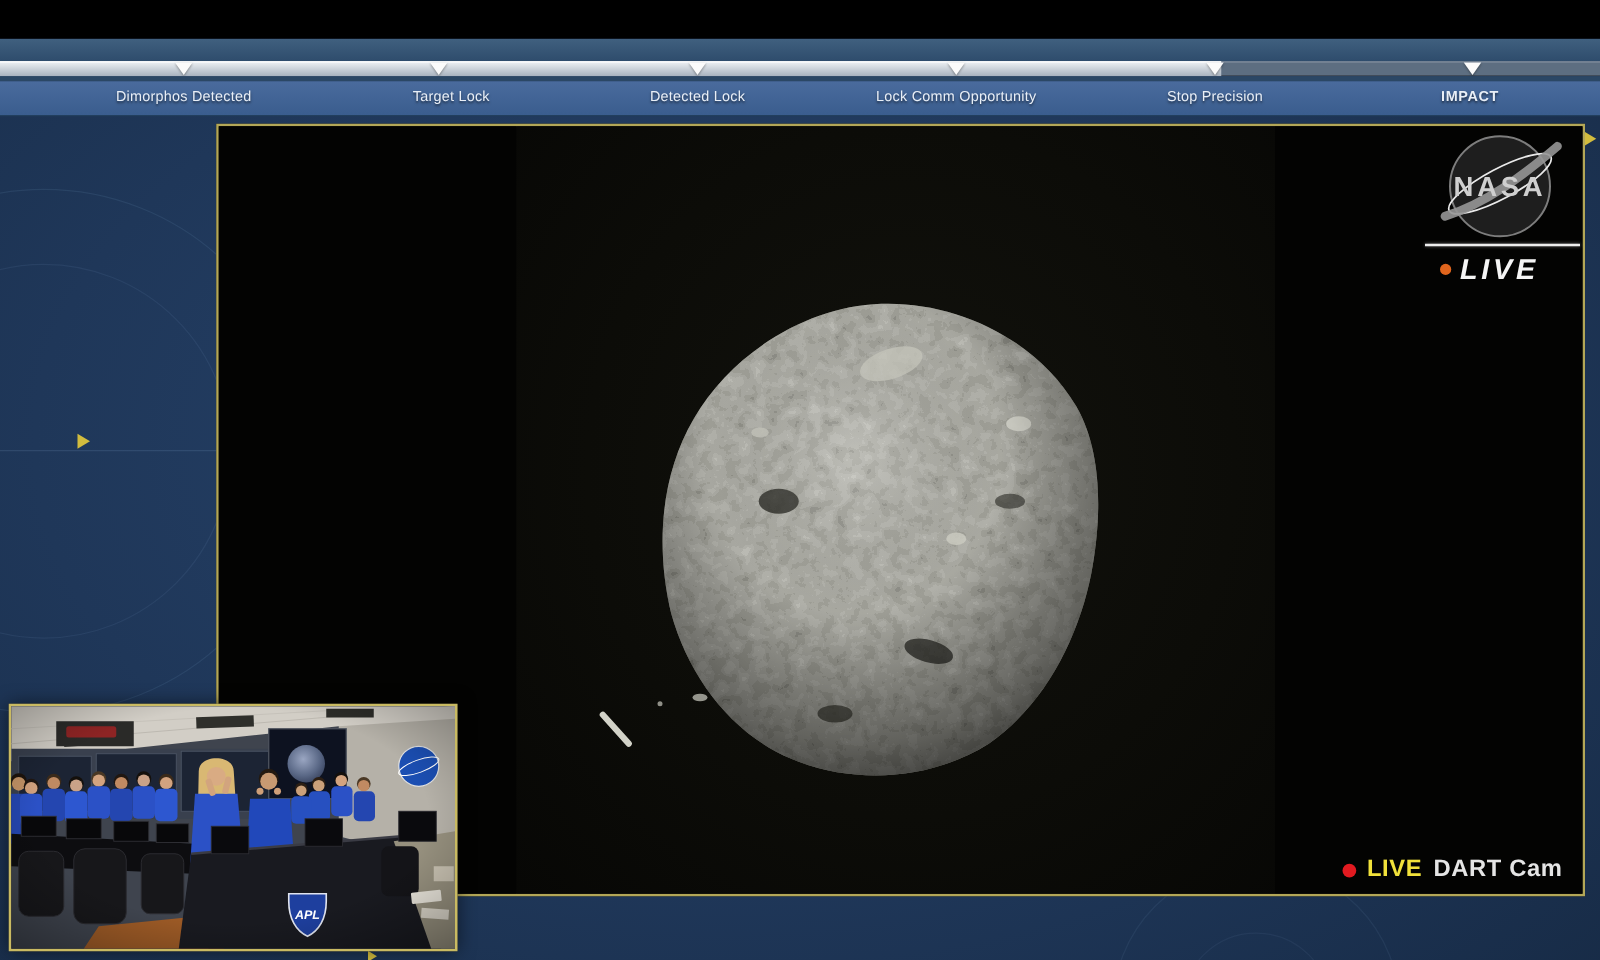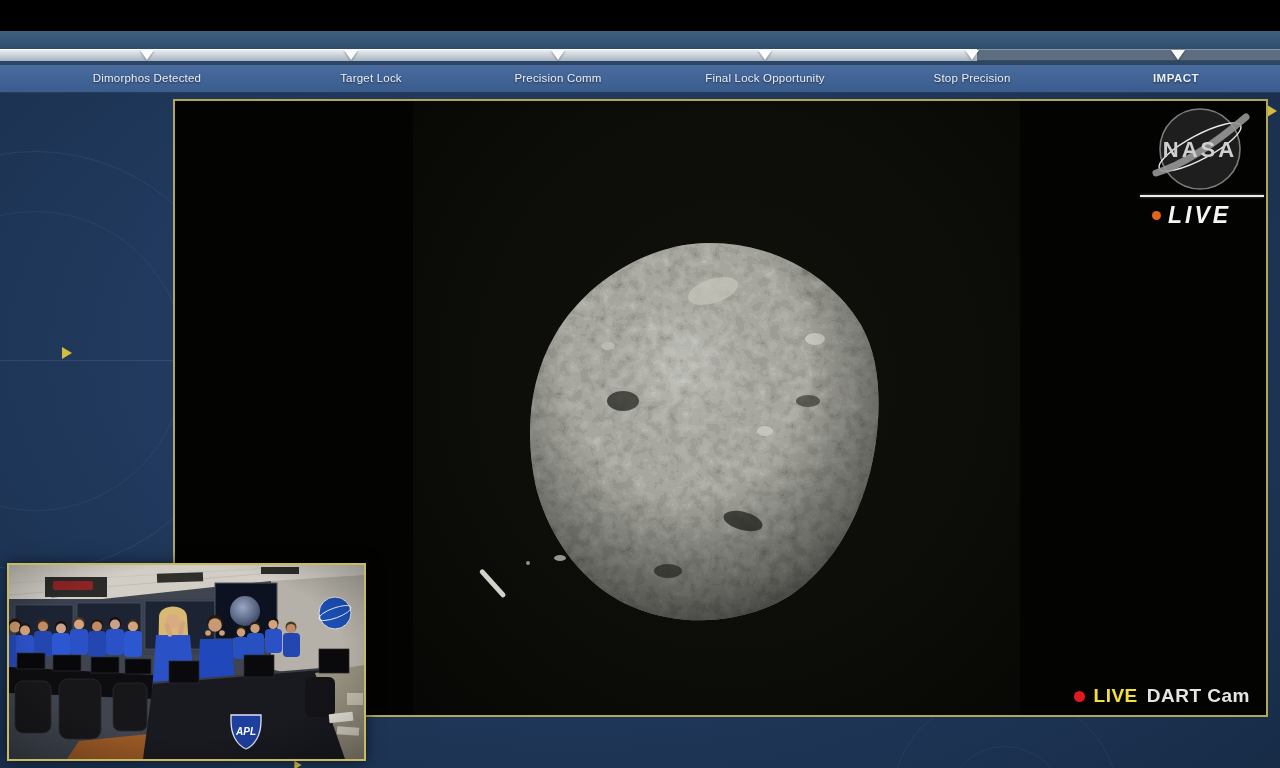--- a/index.html
+++ b/index.html
@@ -97,23 +97,23 @@
     </div>
     <div class="ms-marker" style="left:147px"></div>
     <div class="ms-marker" style="left:351px"></div>
     <div class="ms-marker" style="left:558px"></div>
     <div class="ms-marker" style="left:765px"></div>
     <div class="ms-marker" style="left:972px"></div>
     <div class="ms-marker" style="left:1178px"></div>
     <div class="tl-gap"></div>
     <div class="tl-band"></div>
     <div class="ms-label" style="left:147px">Dimorphos Detected</div>
-    <div class="ms-label" style="left:371px">Target Lock</div>
-    <div class="ms-label" style="left:558px">Precision Comm</div>
-    <div class="ms-label" style="left:765px">Final Lock Opportunity</div>
+    <div class="ms-label" style="left:361px">Target Lock</div>
+    <div class="ms-label" style="left:558px">Detected Lock</div>
+    <div class="ms-label" style="left:765px">Lock Comm Opportunity</div>
     <div class="ms-label" style="left:972px">Stop Precision</div>
     <div class="ms-label bold" style="left:1176px">IMPACT</div>
   </header>
 
   <section class="video-frame">
     <div class="letterbox left"></div>
     <div class="letterbox right"></div>
 
     <div class="camera-view">
       <svg width="607" height="614" viewBox="0 0 607 614">

